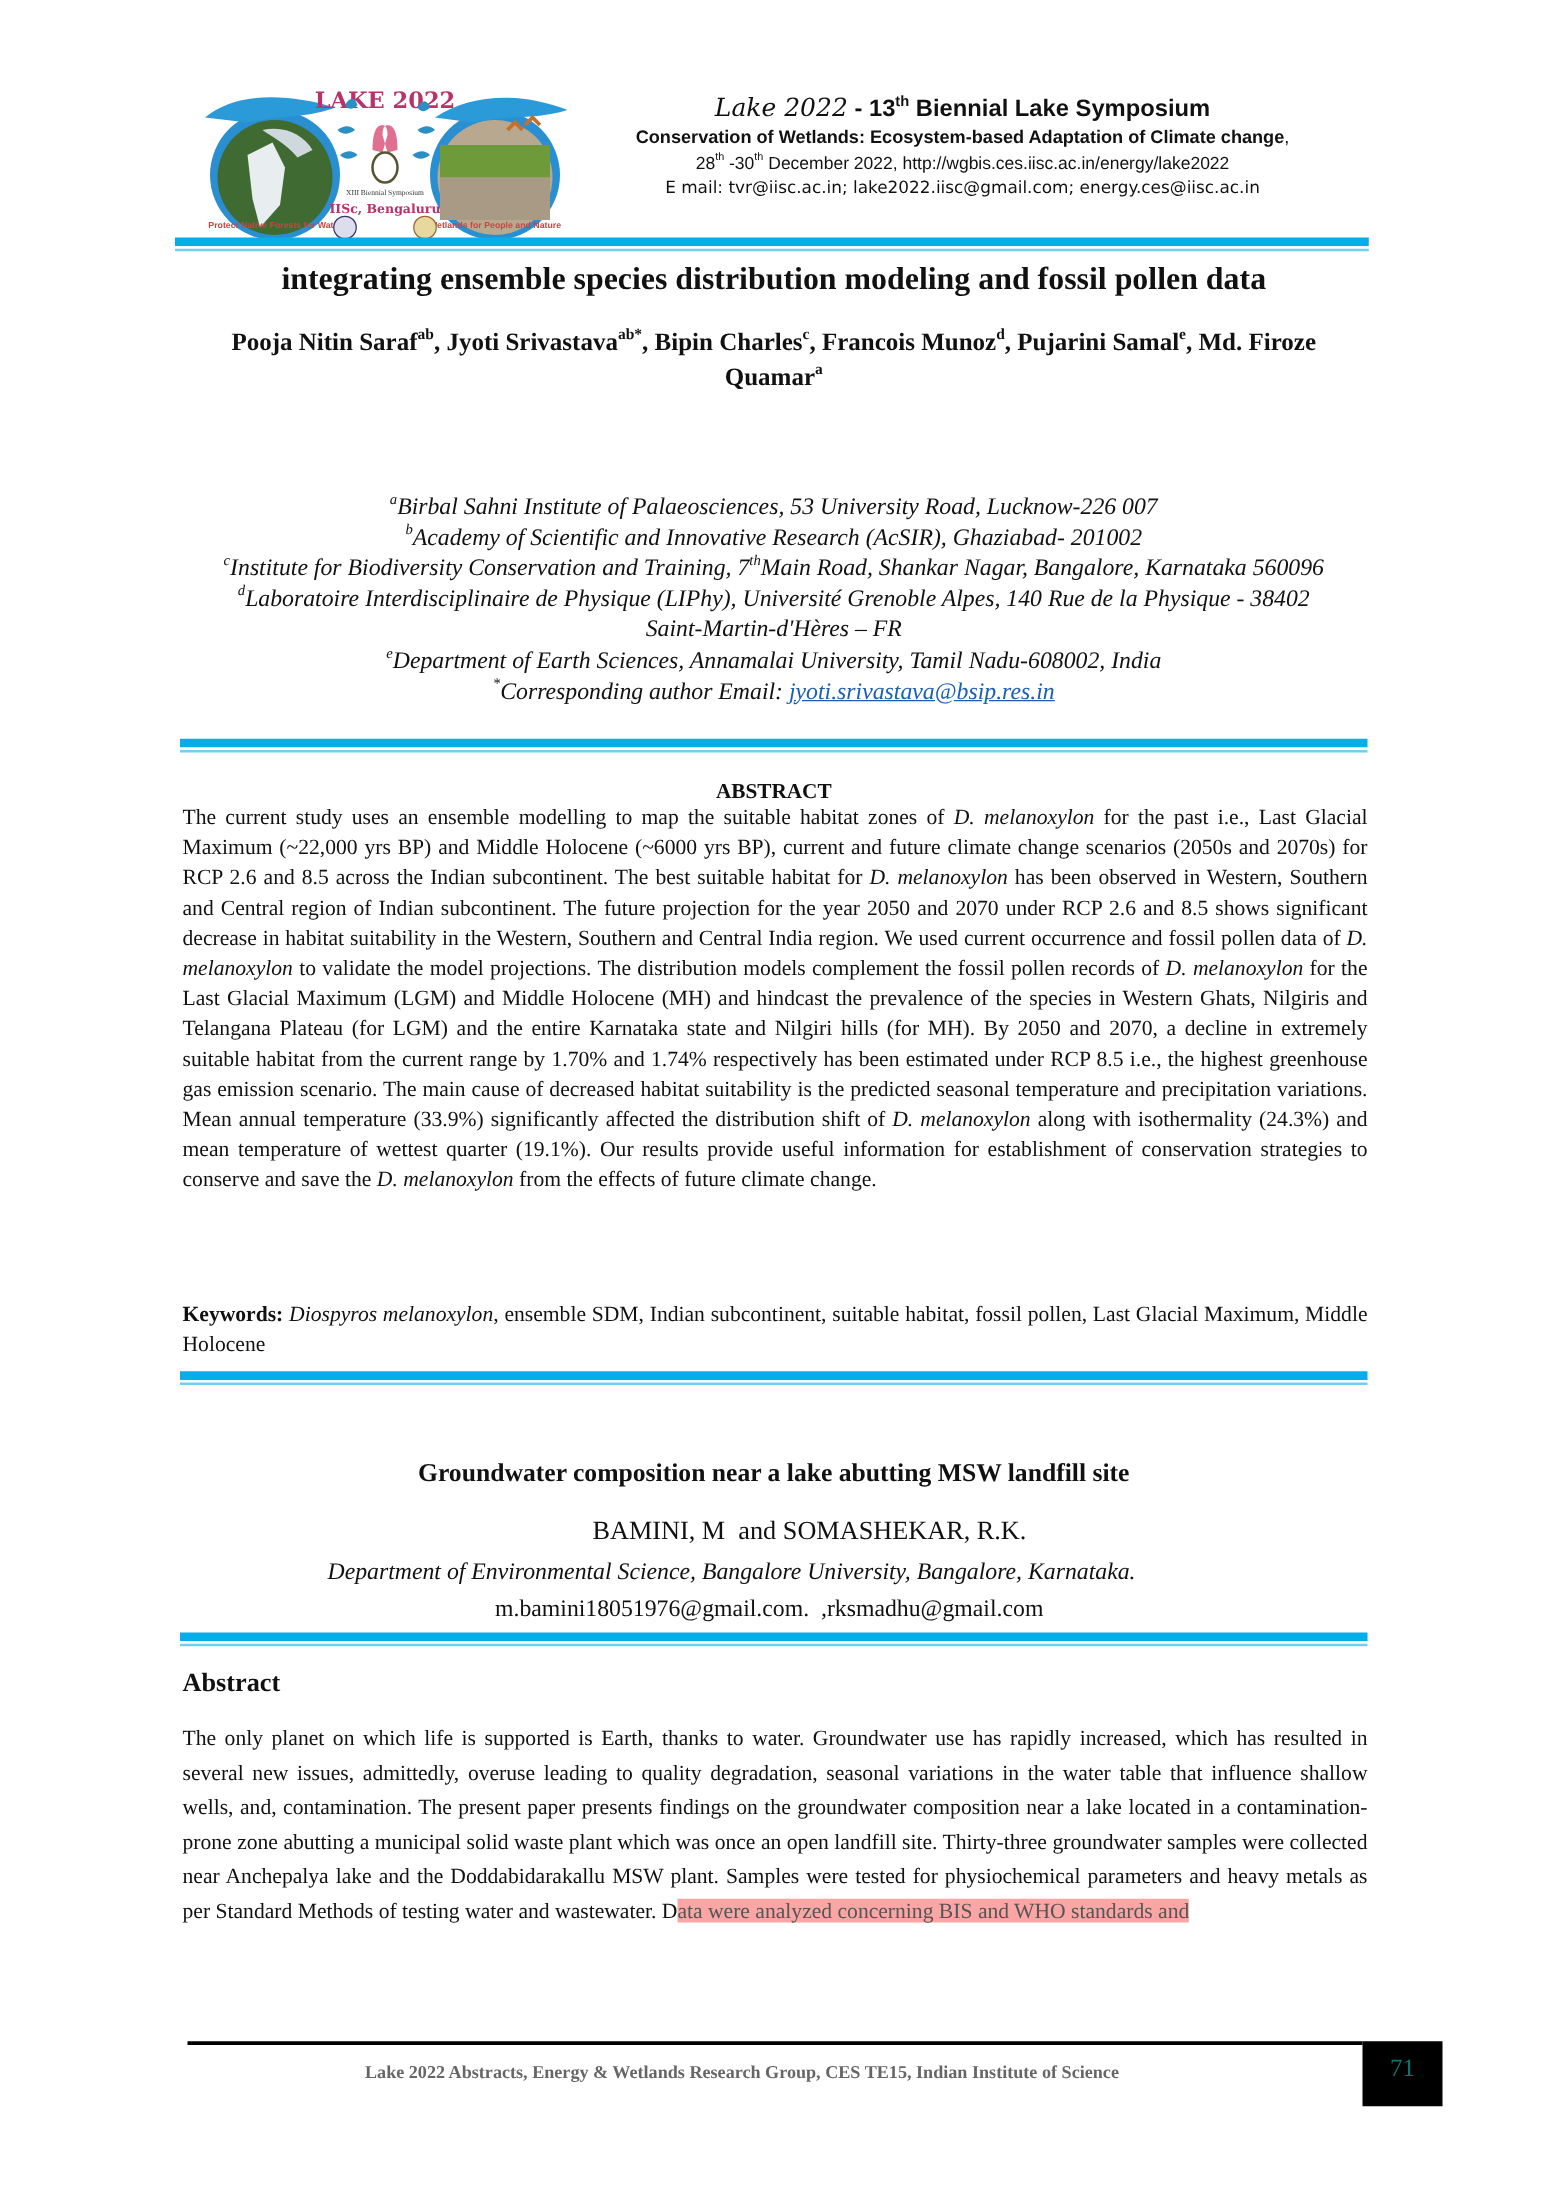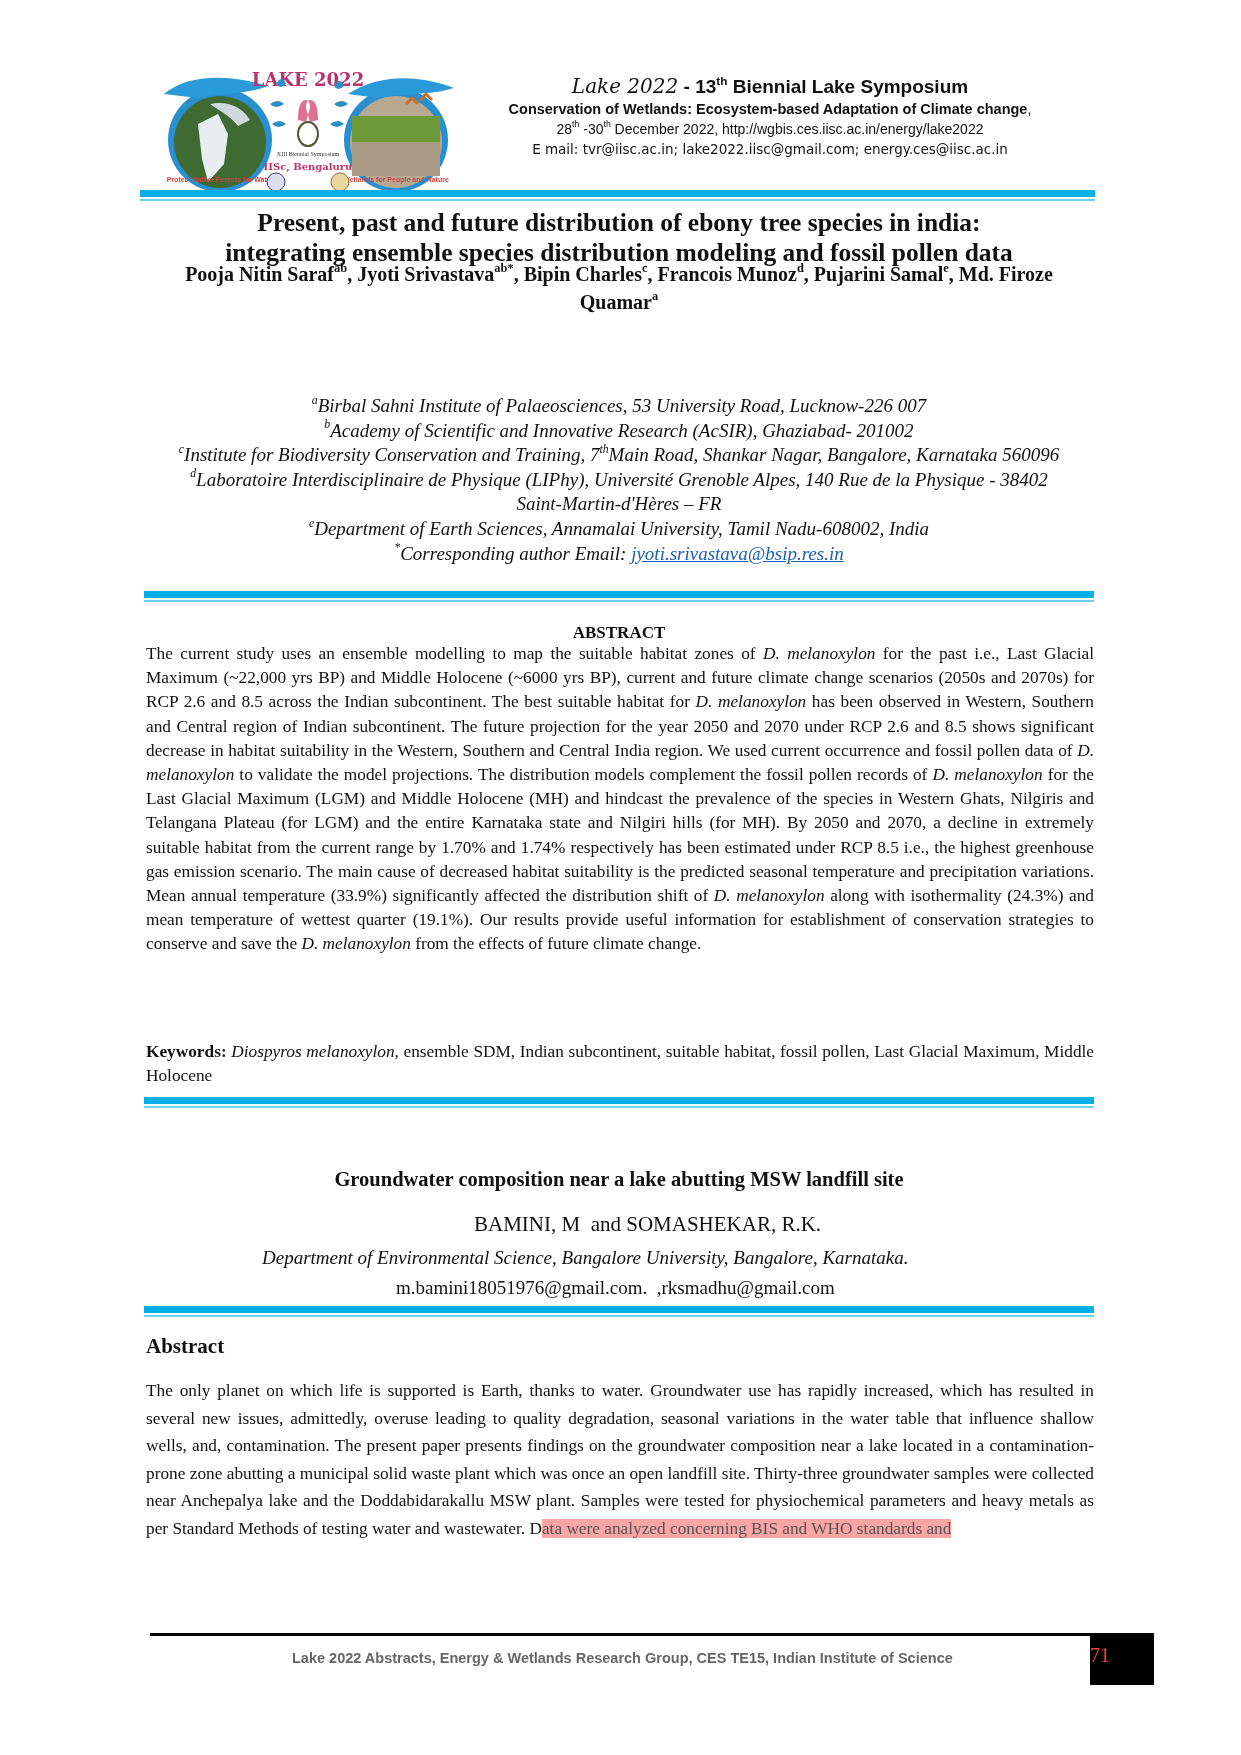--- a/index.html
+++ b/index.html
@@ -40,22 +40,22 @@
   .authors2 { position: absolute; left: 474px; top: 1212px; font-size: 21px; }
   .dept2 { position: absolute; left: 262px; top: 1247px; font-size: 19px; font-style: italic; }
   .email2 { position: absolute; left: 350px; top: 1277px; font-size: 19px; margin-left: 46px; }
   .rule.r3 { top: 1306px; }
   .abs-head2 { position: absolute; left: 146px; top: 1334px; font-size: 21px; font-weight: bold; }
   .abs2 { position: absolute; left: 146px; top: 1377px; width: 948px; text-align: justify; font-size: 17.3px; line-height: 27.5px; }
   .fade { color: #555; background: #fca5a5; }
 
   
   .foot-line { position: absolute; left: 150px; top: 1633px; width: 940px; height: 3px; background: #000; }
-  .foot-text { position: absolute; left: 292px; top: 1650px; font-family: Liberation Sans, sans-serif; font-size: 14.5px; font-weight: bold; color: #666; }
-  .page-num { position: absolute; left: 1090px; top: 1633px; width: 64px; height: 52px; background: #000; color: #ef4444; font-size: 20px; text-align: left; line-height: 44px; }
+  .foot-text { position: absolute; left: 292px; top: 1650px; font-family: Liberation Serif, serif; font-size: 14.5px; font-weight: bold; color: #666; }
+  .page-num { position: absolute; left: 1090px; top: 1633px; width: 64px; height: 52px; background: #000; color: #0f766e; font-size: 20px; text-align: center; line-height: 44px; }
 </style>
 </head>
 <body>
 
 <div class="logo">
   <svg width="300" height="132" viewBox="0 0 300 132">
 
     <circle cx="62" cy="76" r="52" fill="#2a8fd0"></circle>
     <circle cx="62" cy="78" r="46" fill="#3f6b33"></circle>
     <path d="M40 60 L60 50 L70 70 L66 100 L50 118 L44 95 Z" fill="#e8eef0"></path>
@@ -93,21 +93,20 @@
   <div class="l5">E mail: tvr@iisc.ac.in; lake2022.iisc@gmail.com; energy.ces@iisc.ac.in</div>
 </div>
 
 <div class="rule hdr-rule">
     <div class="thick"></div>
     <div class="gap"></div>
     <div class="thin"></div>
   </div>
 
 <div class="title1">
-  <div>Present, past and future distribution of ebony tree species in india:</div>
   <div>integrating ensemble species distribution modeling and fossil pollen data</div>
 </div>
 
 <div class="authors1">
   <span><span>Pooja Nitin Saraf</span><sup>ab</sup><span>, </span></span><span><span>Jyoti Srivastava</span><sup>ab*</sup><span>, </span></span><span><span>Bipin Charles</span><sup>c</sup><span>, </span></span><span><span>Francois Munoz</span><sup>d</sup><span>, </span></span><span><span>Pujarini Samal</span><sup>e</sup><span>, </span></span><span><span>Md. Firoze Quamar</span><sup>a</sup><span></span></span>
 </div>
 
 <div class="affil">
   <div><sup>a</sup><span>Birbal Sahni Institute of Palaeosciences, 53 University Road, Lucknow-226 007</span></div>
   <div><sup>b</sup><span>Academy of Scientific and Innovative Research (AcSIR), Ghaziabad- 201002</span></div>

